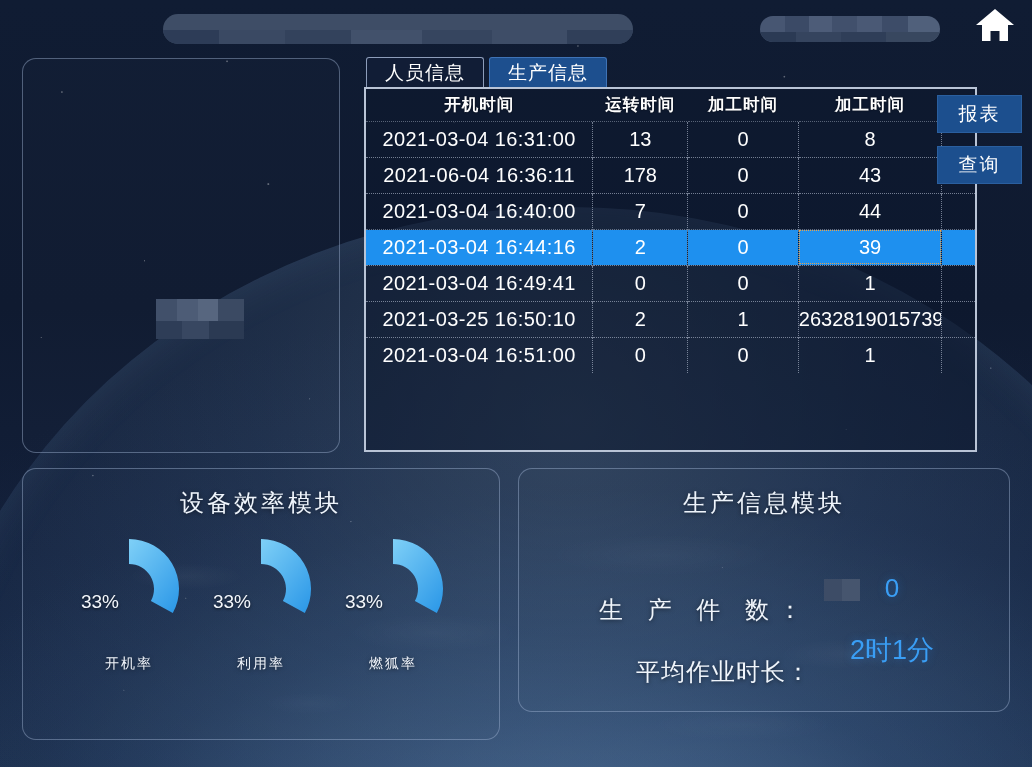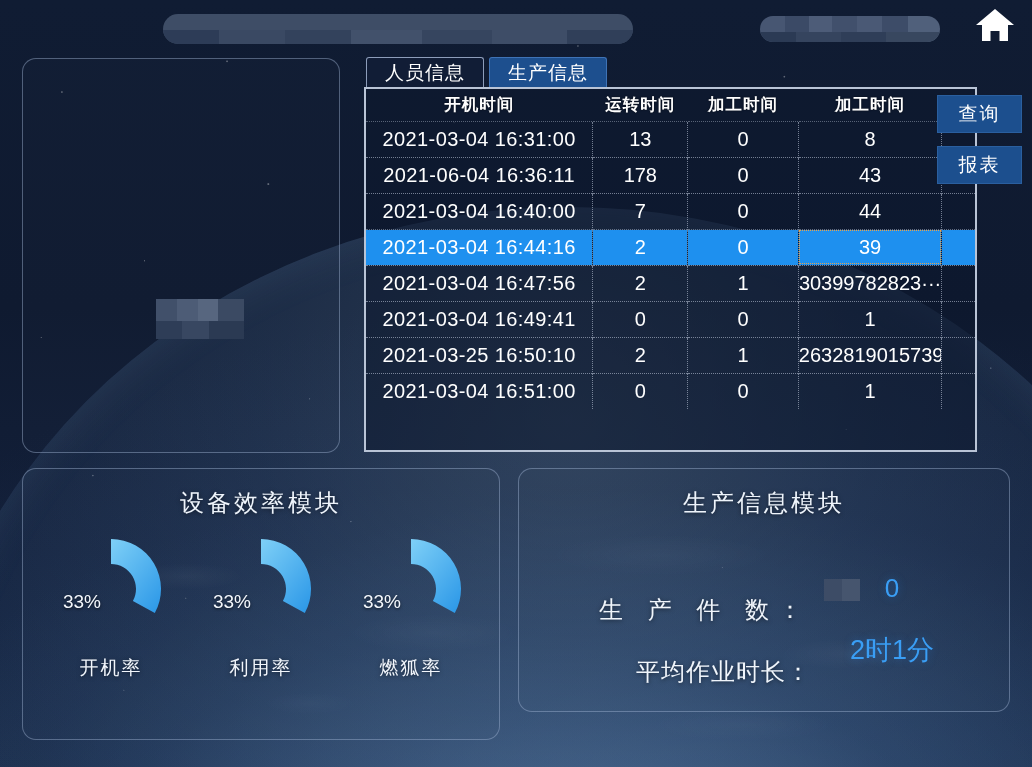--- a/index.html
+++ b/index.html
@@ -305,21 +305,21 @@
     letter-spacing: 3px;
     color: #eef4fb;
     text-shadow: 0 1px 4px rgba(0,0,0,.5);
   }
 
   
   .gauges {
     position: absolute;
     left: 0; right: 0; top: 68px;
     display: flex;
-    justify-content: space-between;
+    justify-content: center;
     padding: 0 22px;
   }
   .gauge {
     width: 132px;
     display: flex;
     flex-direction: column;
     align-items: center;
   }
   .gauge-arc {
     position: relative;
@@ -330,21 +330,21 @@
     position: absolute;
     left: 2px; top: 54px;
     width: 52px;
     text-align: center;
     font-size: 19px;
     color: #f3f7fc;
     text-shadow: 0 1px 3px rgba(0,0,0,.65);
   }
   .gauge-label {
     margin-top: 14px;
-    font-size: 19px;
+    font-size: 14px;
     letter-spacing: 2px;
     color: #f2f6fc;
     text-shadow: 0 1px 4px rgba(0,0,0,.5);
   }
 
   
   .info-rows {
     position: absolute;
     left: 40px; right: 36px; top: 88px;
   }
@@ -448,27 +448,20 @@
             <td class="pad-cell"></td>
           </tr>
           <tr class="row-selected">
             <td class="col-time">2021-03-04  16:44:16</td>
             <td class="">2</td>
             <td class="">0</td>
             <td class="focus-cell">39</td>
             <td class="pad-cell"></td>
           </tr>
           <tr>
-            <td class="col-time">2021-03-04  16:47:56</td>
-            <td class="">2</td>
-            <td class="">1</td>
-            <td class="">30399782823···</td>
-            <td class="pad-cell"></td>
-          </tr>
-          <tr>
             <td class="col-time">2021-03-04  16:49:41</td>
             <td class="">0</td>
             <td class="">0</td>
             <td class="">1</td>
             <td class="pad-cell"></td>
           </tr>
           <tr>
             <td class="col-time">2021-03-25  16:50:10</td>
             <td class="">2</td>
             <td class="">1</td>
@@ -480,22 +473,22 @@
             <td class="">0</td>
             <td class="">0</td>
             <td class="">1</td>
             <td class="pad-cell"></td>
           </tr>
         </tbody>
     </table>
   </div>
 
   <div class="side-actions">
+    <div class="action-btn">报表</div>
     <div class="action-btn">查询</div>
-    <div class="action-btn">报表</div>
   </div>
 
   <div class="panel" id="bottom-left">
     <div class="module-title">设备效率模块</div>
     <div class="gauges" id="gauge-row">
         <div class="gauge">
           <div class="gauge-arc">
             <svg width="114" height="104" viewBox="0 0 114 104" aria-hidden="true">
               <defs>
                 <linearGradient id="ggrad0" x1="0" y1="0" x2="0.85" y2="1">

